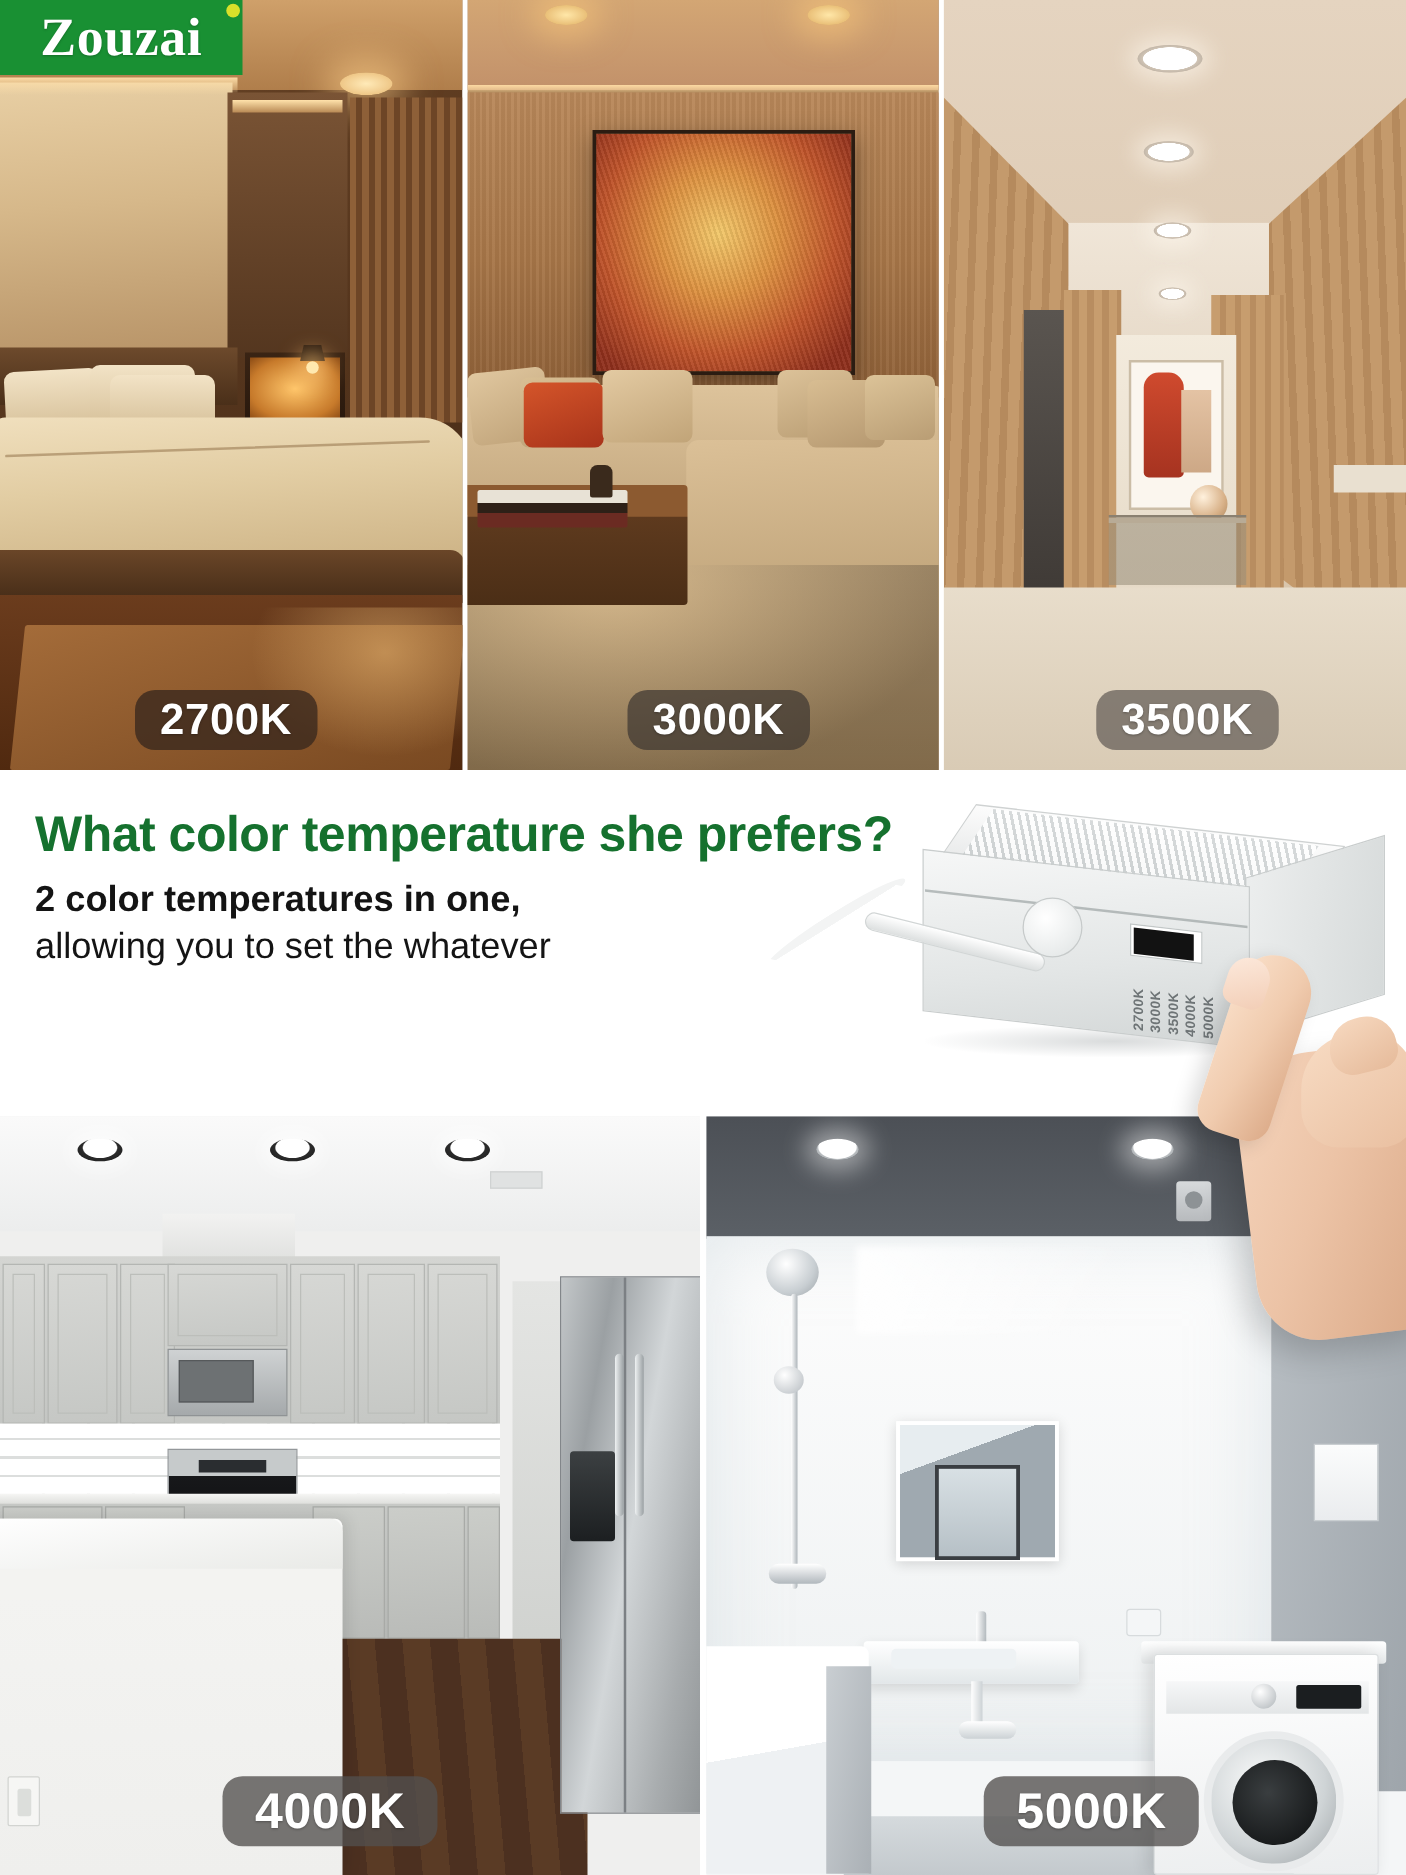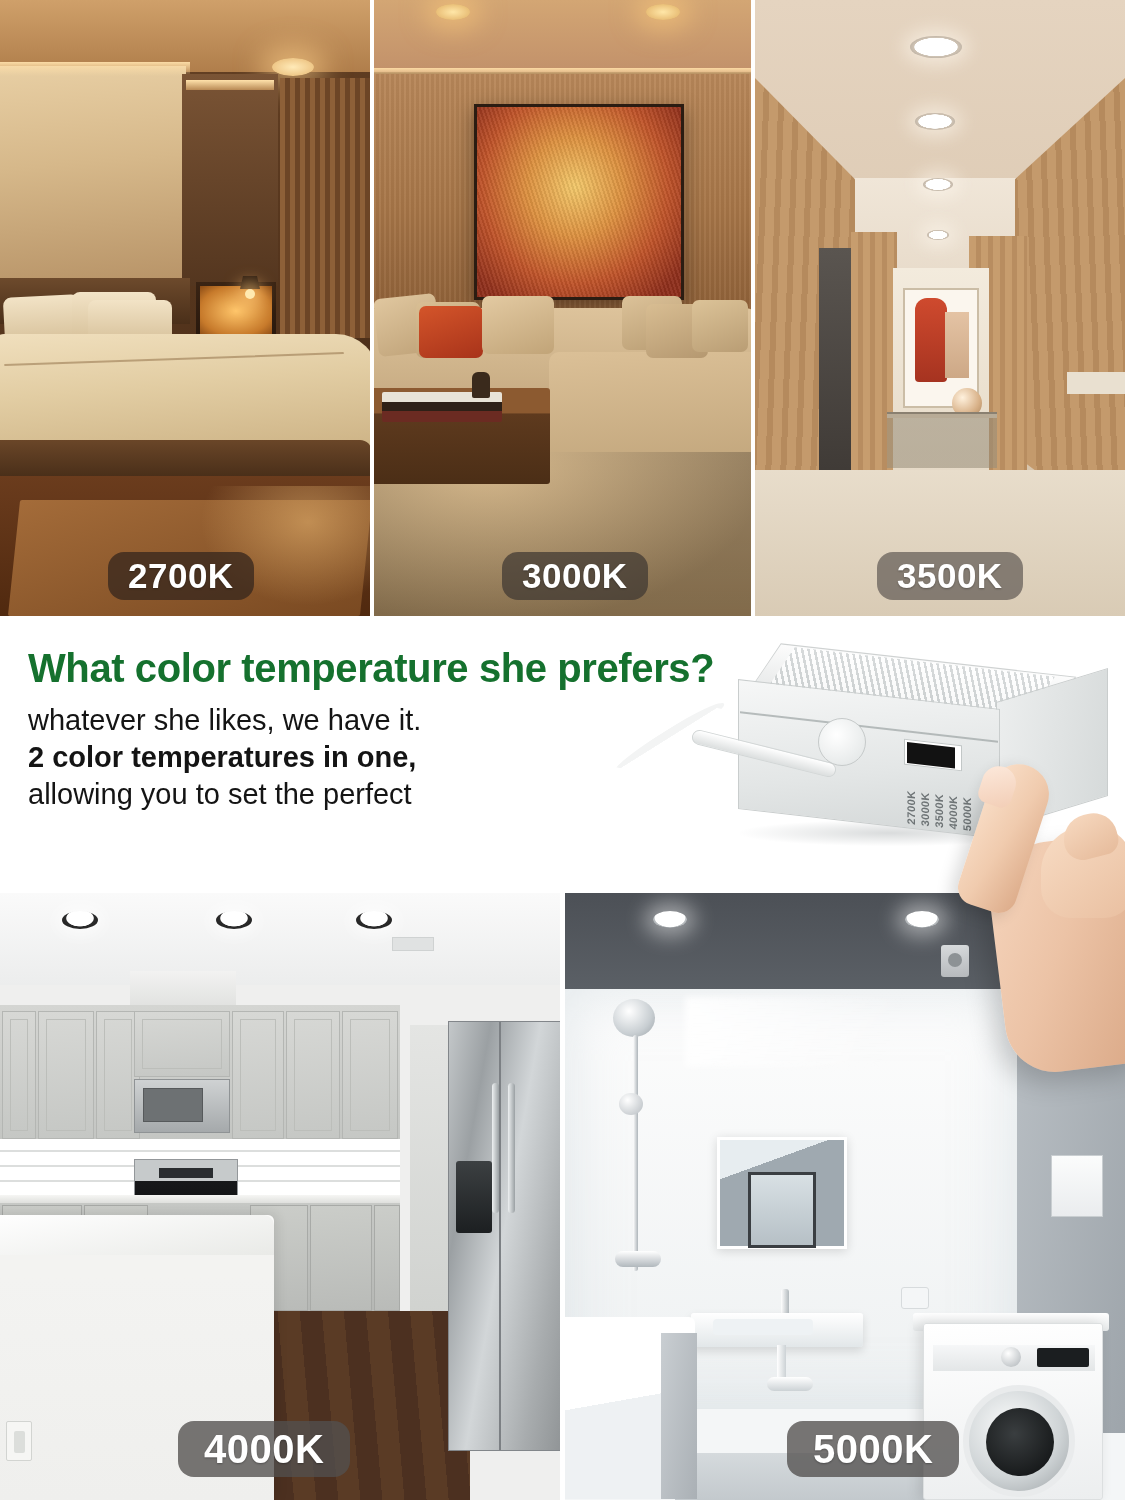--- a/index.html
+++ b/index.html
@@ -485,23 +485,22 @@
         <div class="cor-rd rd4"></div>
       </div>
       <div class="badge badge-sm bg-3500">3500K</div>
     </div>
   </div>
 
   <div class="mid">
     <div class="mid-text">
       <div class="mid-h1">What color temperature she prefers?</div>
       <div class="mid-body">
-        <div>whatever she likes, we have it.</div>
         <div class="mid-strong">2 color temperatures in one,</div>
-        <div>allowing you to set the perfect</div>
+        <div>allowing you to set the whatever</div>
       </div>
     </div>
 
     <div class="box-wrap">
       <div class="jb-shadow"></div>
       <div class="jb-cable2"></div>
       <div class="jb-top"></div>
       <div class="jb-knurl"></div>
       <div class="jb-side"></div>
       <div class="jb-front"></div>
@@ -597,14 +596,18 @@
         <div class="bath-washtop"></div>
         <div class="bath-wash"></div>
         <div class="bath-panel"></div>
         <div class="bath-knob"></div>
         <div class="bath-drum"></div>
       </div>
       <div class="badge badge-lg bg-5000">5000K</div>
     </div>
   </div>
 
+  <div class="logo">
+    <span class="logo-text">Zouzai</span>
+    <span class="logo-dot"></span>
+  </div>
 
 </div>
 
 </body></html>

